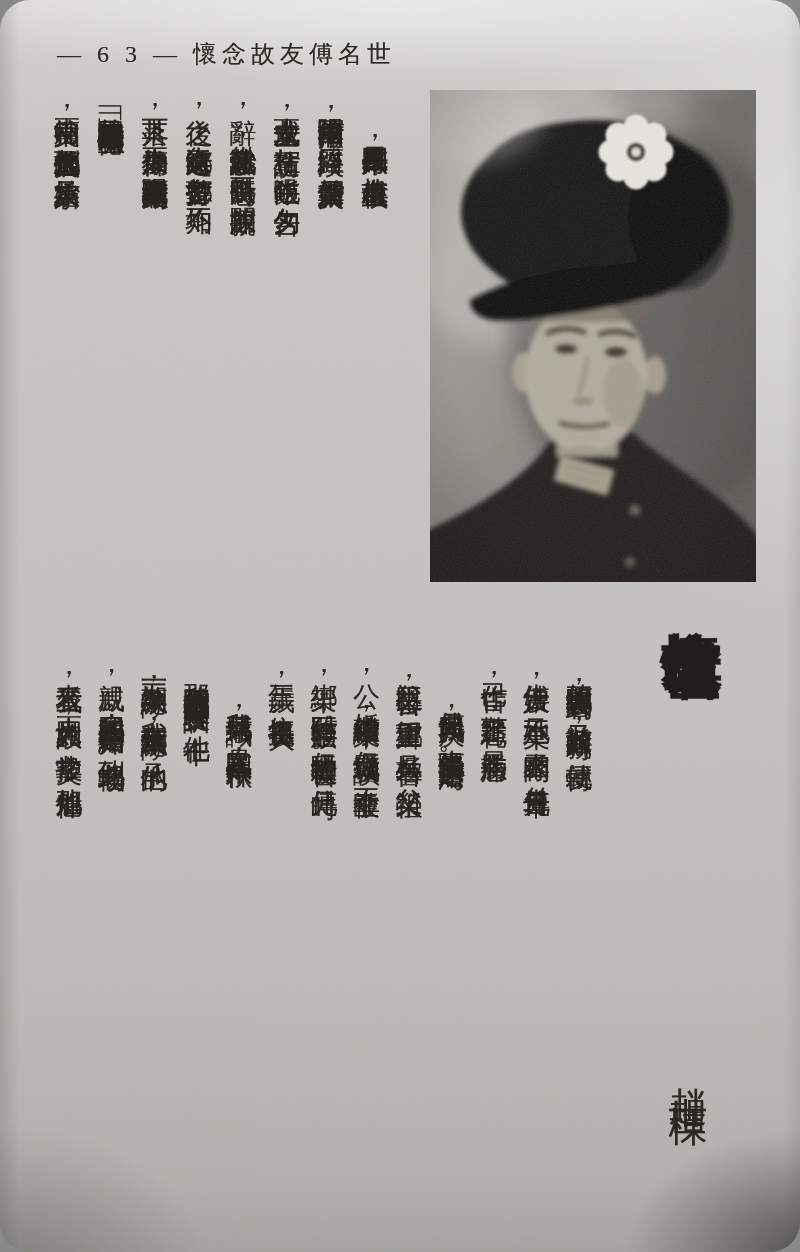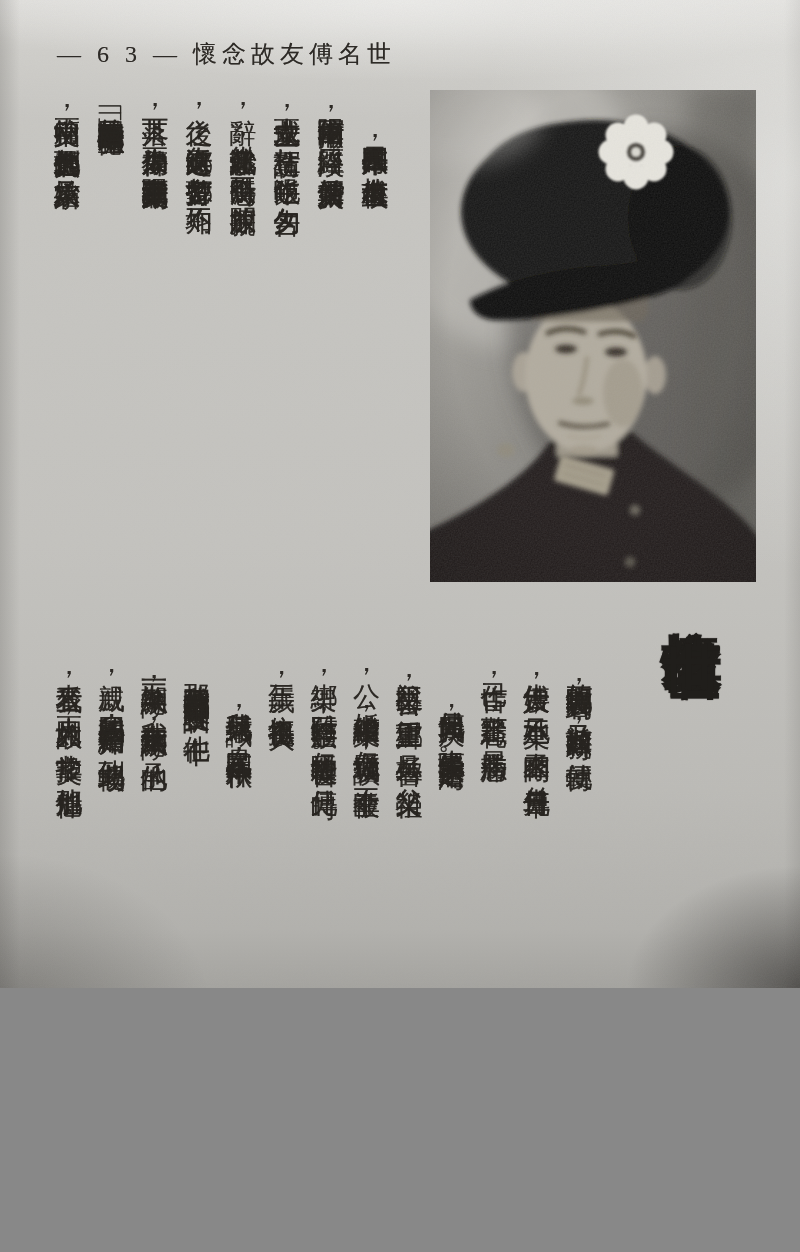--- a/index.html
+++ b/index.html
@@ -1,26 +1,27 @@
 <!DOCTYPE html>
 <html><head>
 <meta charset="utf-8">
 <style>
   html,body{margin:0;padding:0;background:#888;}
   .page{
-    position:relative;width:800px;height:988px;overflow:hidden;
+    position:relative;width:800px;height:1252px;overflow:hidden;
     font-family:"Liberation Serif","DejaVu Serif",serif;
     background:
       radial-gradient(240px 170px at 100% 100%, rgba(30,28,26,.60), rgba(30,28,26,0) 72%),
       radial-gradient(300px 220px at 0% 102%, rgba(60,58,55,.38), rgba(60,58,55,0) 70%),
       radial-gradient(420px 520px at 99% 18%, rgba(242,242,240,.55), rgba(242,242,240,0) 75%),
       radial-gradient(500px 90px at 50% 0%, rgba(240,240,238,.75), rgba(240,240,238,0) 90%),
       linear-gradient(90deg, rgba(80,78,75,.22), rgba(80,78,75,0) 2.5%),
       linear-gradient(270deg, rgba(80,78,75,.15), rgba(80,78,75,0) 2%),
       linear-gradient(180deg,#e0dfdc 0%,#d0cfcb 5%,#c8c7c3 12%,#c4c3bf 55%,#bcbbb7 80%,#b2b1ad 94%,#a4a39f 100%);
+    border-radius: 30px;
   }
   .grain{position:absolute;left:0;top:0;width:800px;height:1252px;pointer-events:none;opacity:.5;}
   .ink{color:rgba(40,37,32,.93);text-shadow:0 0 .5px rgba(40,37,32,.55);}
   .header{
     position:absolute;left:57px;top:38px;font-size:24px;letter-spacing:5px;white-space:nowrap;
   }
   .vblock{
     position:absolute;writing-mode:vertical-rl;text-orientation:upright;
   }
   .vblock .vcol{white-space:nowrap;}

